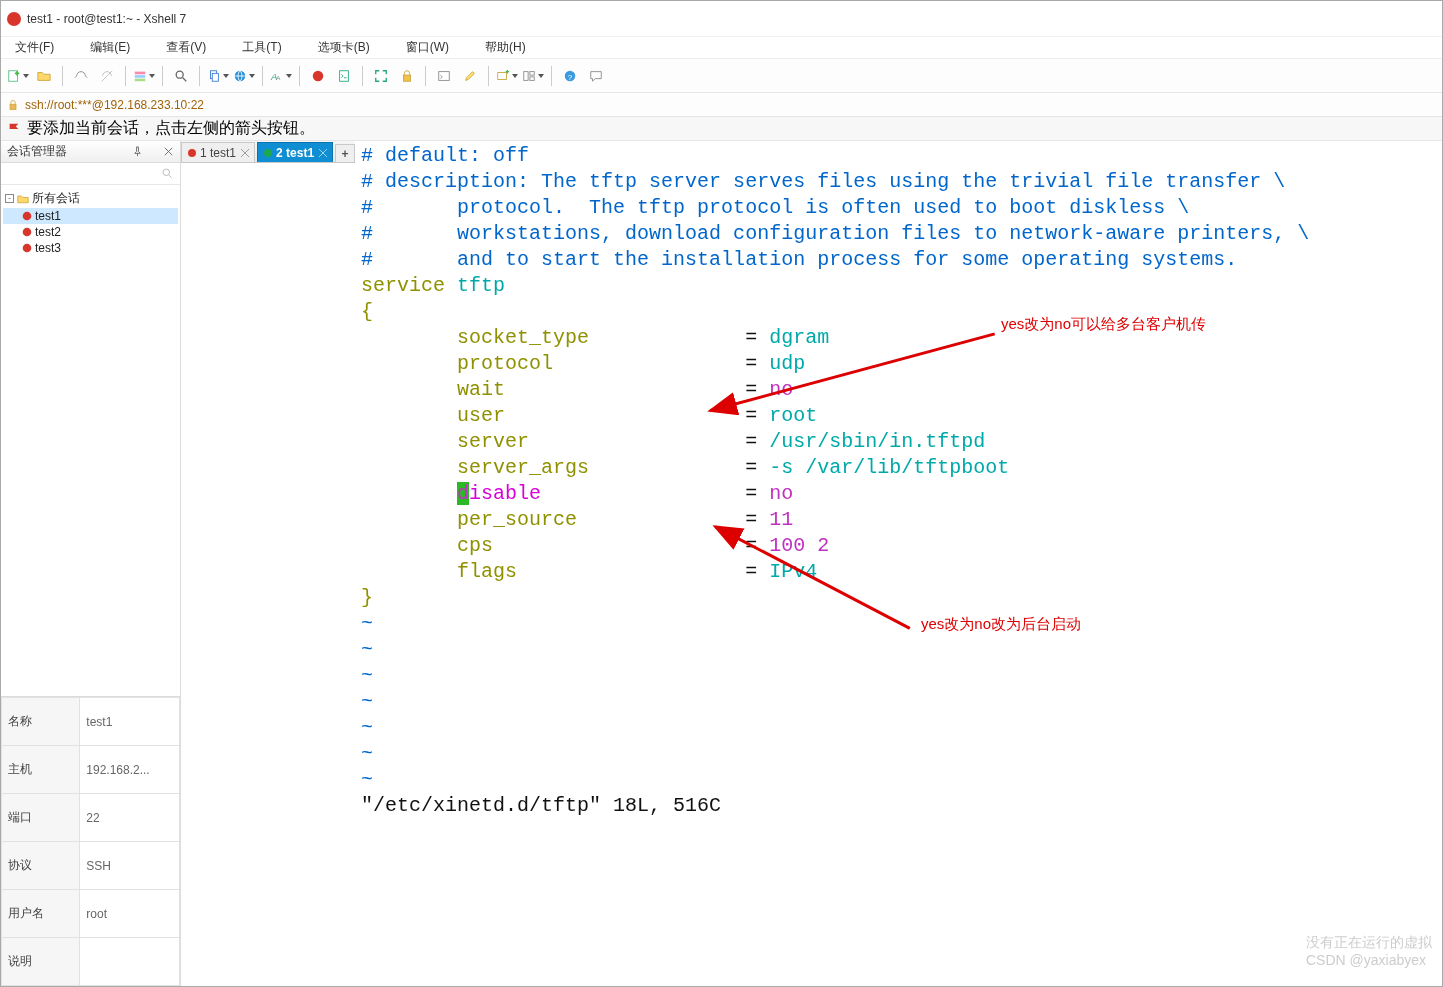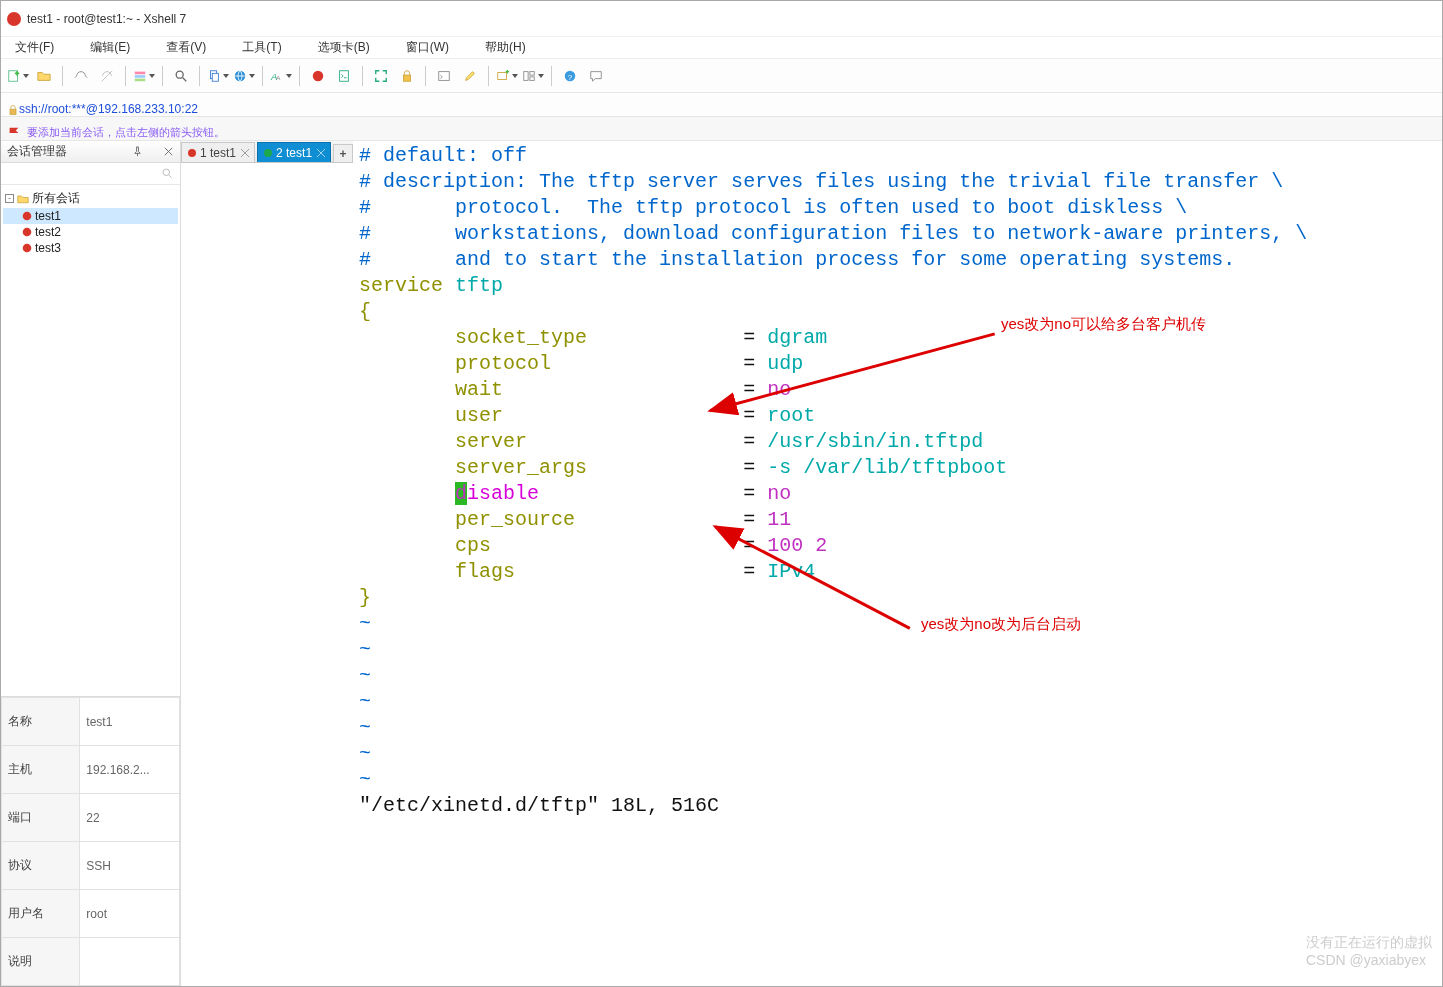--- a/index.html
+++ b/index.html
@@ -12,24 +12,24 @@
 
 .menubar{height:22px;background:#fff;display:flex;align-items:center;padding:0 6px;gap:20px;border-bottom:1px solid #eee}
 .menubar .menu-item{padding:2px 8px;border-radius:3px;color:#333}
 
 .toolbar{height:34px;background:#fdfdfd;border-bottom:1px solid #e6e6e6;display:flex;align-items:center;padding:0 6px;gap:4px}
 .tool-btn{width:22px;height:22px;display:flex;align-items:center;justify-content:center;border-radius:3px;position:relative}
 .tool-sep{width:1px;height:20px;background:#ccc;margin:0 3px}
 .ic{width:14px;height:14px}
 .drop-arr{width:0;height:0;border-left:3px solid transparent;border-right:3px solid transparent;border-top:4px solid #555;margin-left:2px}
 
-.addressbar{height:24px;background:#fdfdfd;border-bottom:1px solid #e6e6e6;display:flex;align-items:flex-end;padding:0 6px;color:#1d4ed8}
+.addressbar{height:24px;background:#fdfdfd;border-bottom:1px solid #e6e6e6;display:flex;align-items:center;padding:0 6px;gap:6px;color:#a16207}
 .lock-ic{width:12px;height:12px}
 
-.hintstrip{height:24px;background:#f7f7f7;border-bottom:1px solid #e6e6e6;display:flex;align-items:flex-end;padding:0 6px;gap:6px;color:#8b5cf6;font-size:11px}
+.hintstrip{height:24px;background:#f7f7f7;border-bottom:1px solid #e6e6e6;display:flex;align-items:center;padding:0 6px;gap:6px;color:#000000;font-size:16px}
 .flag-ic{width:14px;height:14px}
 
 .main{flex:1;display:flex;overflow:hidden}
 
 .sidepanel{width:180px;border-right:1px solid #dcdcdc;background:#fff;display:flex;flex-direction:column}
 .sp-head{height:22px;background:linear-gradient(180deg,#fff,#efefef);border-bottom:1px solid #dcdcdc;display:flex;align-items:center;padding:0 6px;gap:16px;font-size:12px;color:#333}
 .sp-head .pin-ic,.sp-head .close-ic{margin-left:auto;width:11px;height:11px}
 .sp-head .close-ic{margin-left:4px}
 .sp-search{height:22px;border-bottom:1px solid #e8e8e8;display:flex;align-items:center;padding:0 6px;justify-content:flex-end}
 .sp-tree{padding:4px 2px;font-size:12px;flex:1;overflow:auto}
@@ -39,21 +39,21 @@
 .tree-row .fold.box{border:1px solid #888;width:9px;height:9px;line-height:7px;font-size:9px}
 .sess-ic{width:12px;height:12px}
 .sp-props{border-top:1px solid #dcdcdc}
 .sp-props table{width:100%;border-collapse:collapse;font-size:12px}
 .sp-props td{border:1px solid #e2e2e2;padding:15px 6px;background:#fff;color:#666}
 .sp-props td:first-child{background:#f6f6f6;color:#444;width:44%}
 
 .content{flex:1;display:flex;flex-direction:row;background:#fff;position:relative}
 .tabstrip{height:22px;background:linear-gradient(180deg,#f7f7f7,#e9e9e9);display:flex;align-items:flex-end;padding:0;border-bottom:1px solid #c9c9c9}
 .tab{height:20px;border:1px solid #c9c9c9;border-bottom:none;background:#efefef;display:flex;align-items:center;padding:0 18px 0 6px;gap:4px;font-size:12px;color:#444;position:relative;margin-right:2px}
-.tab.active{background:#0f8ed3;color:#fff;border-color:#0a72ac;font-weight:normal}
+.tab.active{background:#0f8ed3;color:#fff;border-color:#0a72ac;font-weight:bold}
 .tab .dot{width:8px;height:8px;border-radius:50%}
 .tab .dot.red{background:#d9362b}
 .tab .dot.green{background:#1ea84e}
 .tab .tab-x{position:absolute;right:4px;top:4px;width:10px;height:10px;opacity:.6}
 .tab.active .tab-x svg path{stroke:#fff}
 .new-tab{width:20px;height:18px;border:1px solid #c9c9c9;border-bottom:none;background:#efefef;display:flex;align-items:center;justify-content:center;color:#555;font-weight:bold}
 
 .term{flex:1;background:#fff;font-family:"Consolas","Courier New",monospace;font-size:20px;line-height:26px;padding:2px 6px;white-space:pre;overflow:hidden;color:#111;position:relative}
 .c-blue{color:#0066cc}
 .c-olive{color:#8f9100}

